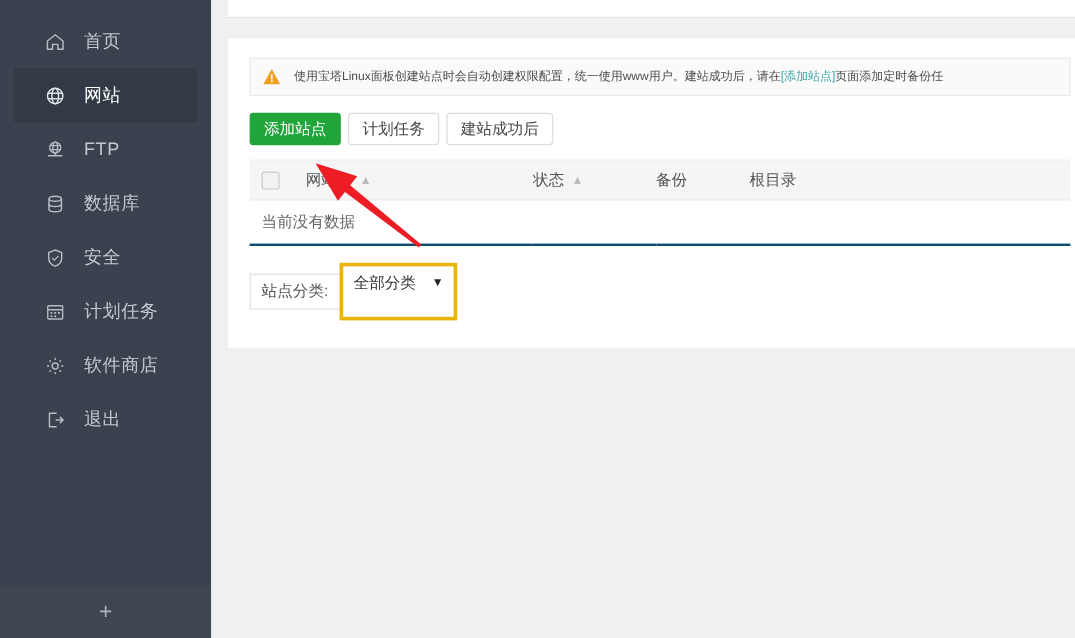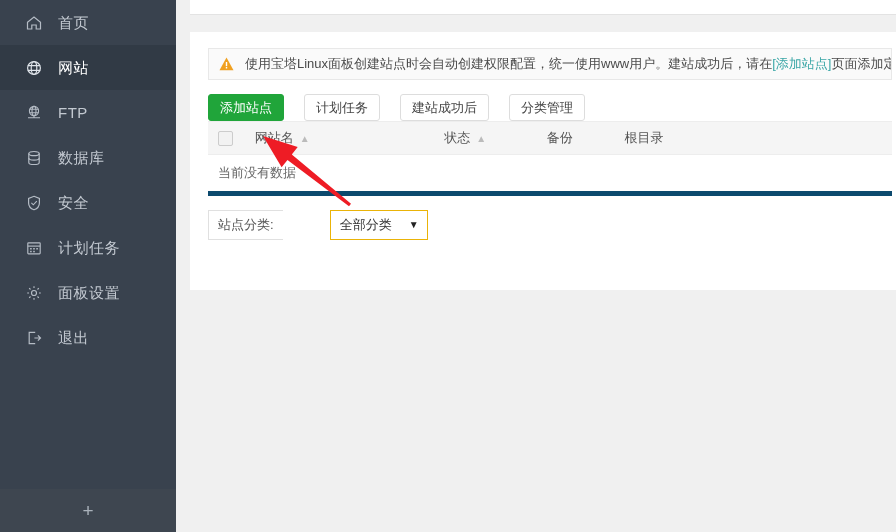--- a/index.html
+++ b/index.html
@@ -26,21 +26,21 @@
     position: absolute;
     left: 0; top: 0;
     width: 176px;
     height: 532px;
     background: #39424e;
     box-sizing: border-box;
   }
   .nav-list {
     list-style: none;
     margin: 0;
-    padding: 0;
+    padding: 12px;
   }
   .nav-item {
     height: 45px;
     display: flex;
     align-items: center;
     padding-left: 24px;
     box-sizing: border-box;
     color: #c3c9d1;
     cursor: pointer;
     position: relative;
@@ -117,39 +117,40 @@
   #alert {
     border: 1px solid #e8e8e8;
     background: #fafafa;
     height: 32px;
     display: flex;
     align-items: center;
     padding: 0 10px;
     box-sizing: border-box;
     white-space: nowrap;
     overflow: hidden;
-    font-size: 13px;
+    font-size: 10px;
     color: #4b4b4b;
     margin-bottom: 14px;
   }
   #alert .warn-icon {
     flex: 0 0 16px;
     margin-right: 10px;
     display: inline-flex;
     align-items: center;
   }
   .alert-link {
     color: #3aa6a6;
     cursor: pointer;
   }
 
   
   #btn-row {
     display: flex;
-    gap: 20px;
+    gap: 6px;
+    margin-bottom: 12px;
   }
   .btn {
     height: 27px;
     line-height: 25px;
     padding: 0 11px;
     font-size: 13px;
     border: 1px solid #ddd;
     background: #fff;
     color: #444;
     border-radius: 3px;
@@ -198,49 +199,48 @@
     width: 13px;
     height: 13px;
     border: 1px solid #ccc;
     background: #f2f2f2;
     border-radius: 2px;
     vertical-align: middle;
     cursor: pointer;
   }
   #site-table tbody td {
     height: 36px;
-    border-bottom: 5px solid #0c4a6e;
+    border-bottom: 2px solid #0c4a6e;
     color: #666;
     padding: 0 0 0 10px;
     font-size: 13px;
   }
 
   
   #filter-row {
     margin-top: 14px;
     display: flex;
     align-items: center;
-    gap: 47px;
   }
   .filter-label {
     height: 30px;
     line-height: 28px;
     border: 1px solid #e0e0e0;
     border-right: none;
     background: #fff;
     padding: 0 9px;
     font-size: 13px;
     color: #555;
     box-sizing: border-box;
   }
   .filter-select {
     position: relative;
-    height: 30px;
+    height: 48px;
     width: 98px;
-    border: 1px solid #eab308;
+    border: 3px solid #eab308;
     background: #fff;
     box-sizing: border-box;
     font-size: 13px;
     color: #333;
     line-height: 28px;
     padding-left: 9px;
     cursor: pointer;
   }
   .filter-select .caret {
     position: absolute;
@@ -327,21 +327,21 @@
           </span>
           <span class="nav-label">计划任务</span>
         </li>
         <li class="nav-item">
           <span class="nav-icon">
             <svg width="18" height="18" viewBox="0 0 18 18" fill="none" stroke="#b5bcc5" stroke-width="1.15">
               <circle cx="9" cy="9" r="2.5"></circle>
               <path d="M9 2.2 V4 M9 14 V15.8 M2.2 9 H4 M14 9 H15.8 M4.2 4.2 L5.5 5.5 M12.5 12.5 L13.8 13.8 M13.8 4.2 L12.5 5.5 M5.5 12.5 L4.2 13.8"></path>
             </svg>
           </span>
-          <span class="nav-label">面板设置</span>
+          <span class="nav-label">软件商店</span>
         </li>
         <li class="nav-item">
           <span class="nav-icon">
             <svg width="18" height="18" viewBox="0 0 18 18" fill="none" stroke="#b5bcc5" stroke-width="1.2">
               <path d="M10.2 3.4 H4.2 V14.6 H10.2"></path>
               <path d="M9.4 9 H15.4 M12.9 6.4 L15.5 9 L12.9 11.6"></path>
             </svg>
           </span>
           <span class="nav-label">退出</span>
         </li>
@@ -368,21 +368,20 @@
           </span>
           <span>使用宝塔Linux面板创建站点时会自动创建权限配置，统一使用www用户。建站成功后，请在</span>
             <span class="alert-link">[添加站点]</span>
             <span>页面添加定时备份任</span>
         </div>
 
         <div id="btn-row">
             <button class="btn primary">添加站点</button>
             <button class="btn">计划任务</button>
             <button class="btn">建站成功后</button>
-            <button class="btn">分类管理</button>
           </div>
 
         <table id="site-table">
           <thead>
             <tr>
               <th class="col-check">
                 <span class="cbx"></span>
               </th>
               <th class="col-name">
                 <span>网站名</span><span class="sort-caret">▲</span>

